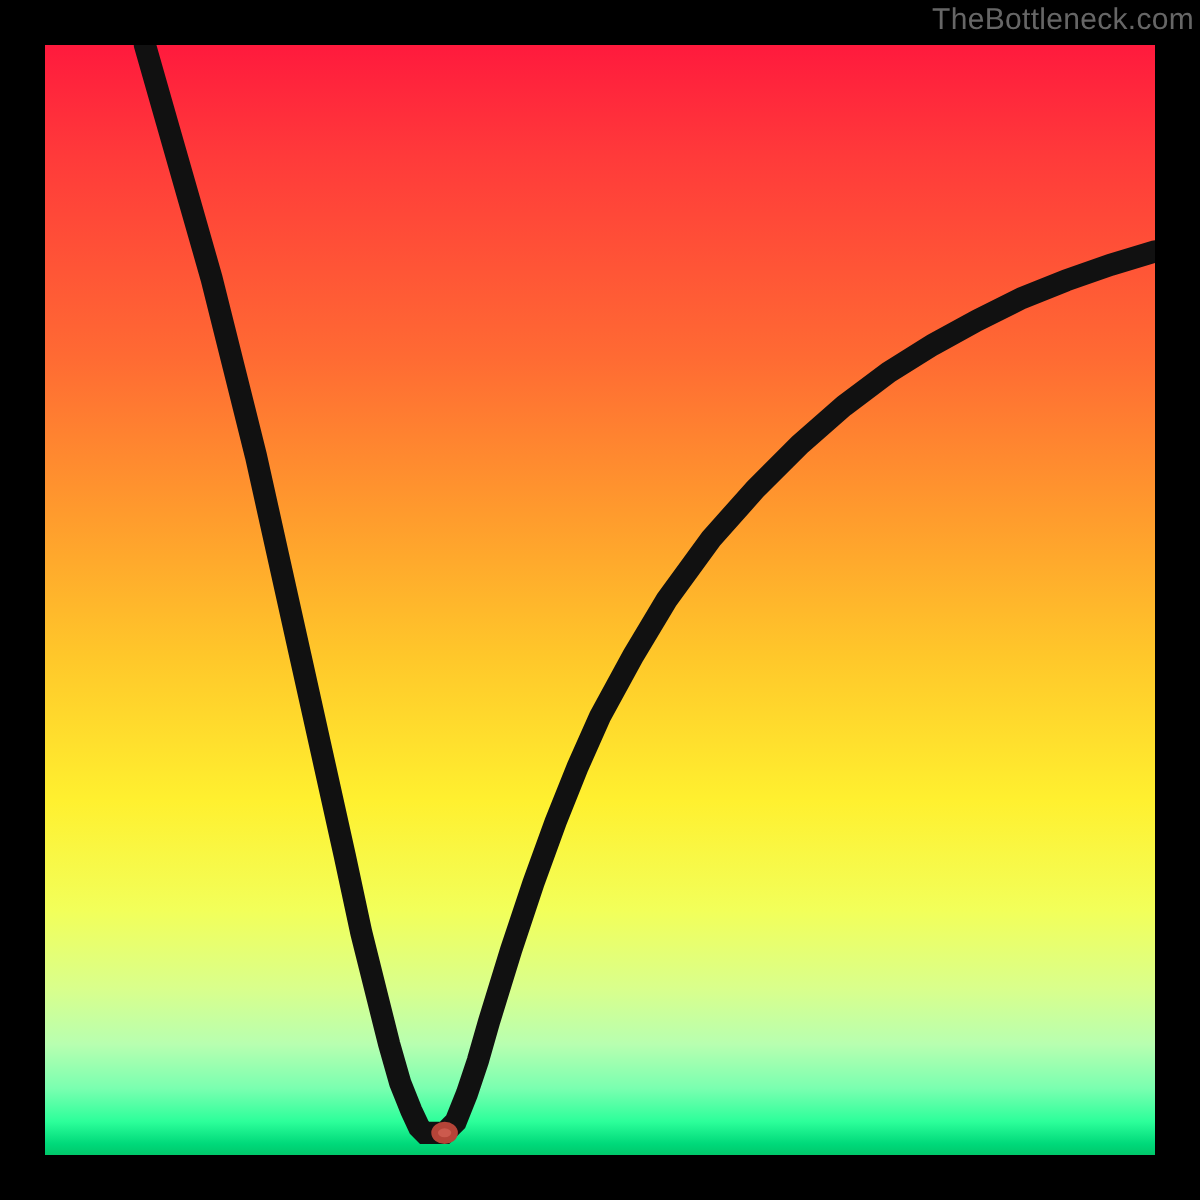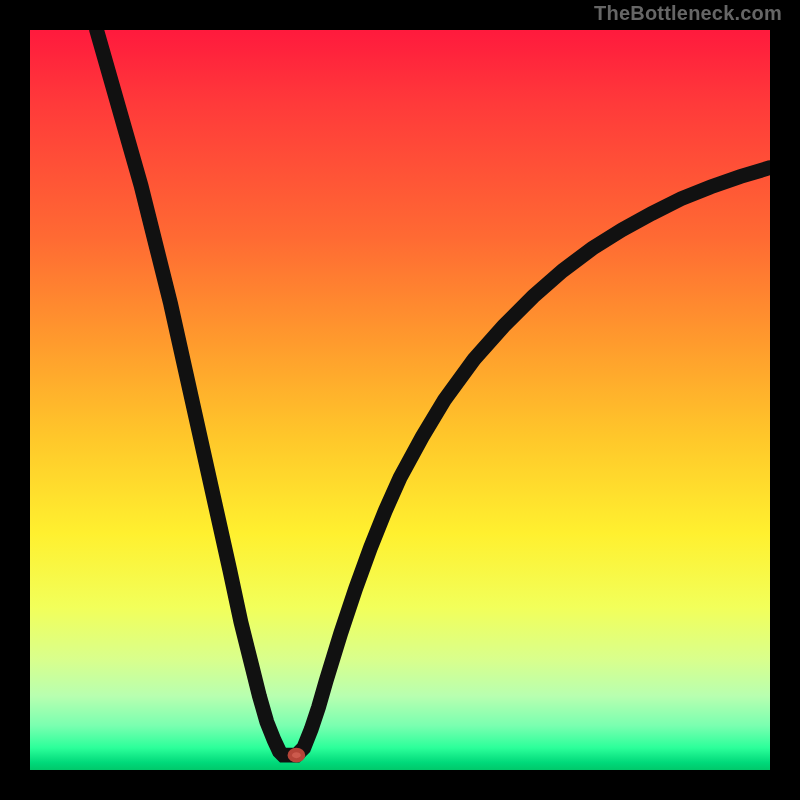--- a/index.html
+++ b/index.html
@@ -12,24 +12,24 @@
     overflow: hidden;
   }
   .wrap {
     position: relative;
     width: 800px;
     height: 800px;
   }
   .watermark {
     position: absolute;
     top: 2px;
-    right: 18px;
+    right: 4px;
     color: #666;
     font-size: 20px;
-    font-weight: 700;
+    font-weight: 400;
     letter-spacing: 0.2px;
     user-select: none;
   }
   .plot {
     position: absolute;
     left: 30px;
     top: 30px;
     width: 740px;
     height: 740px;
     

